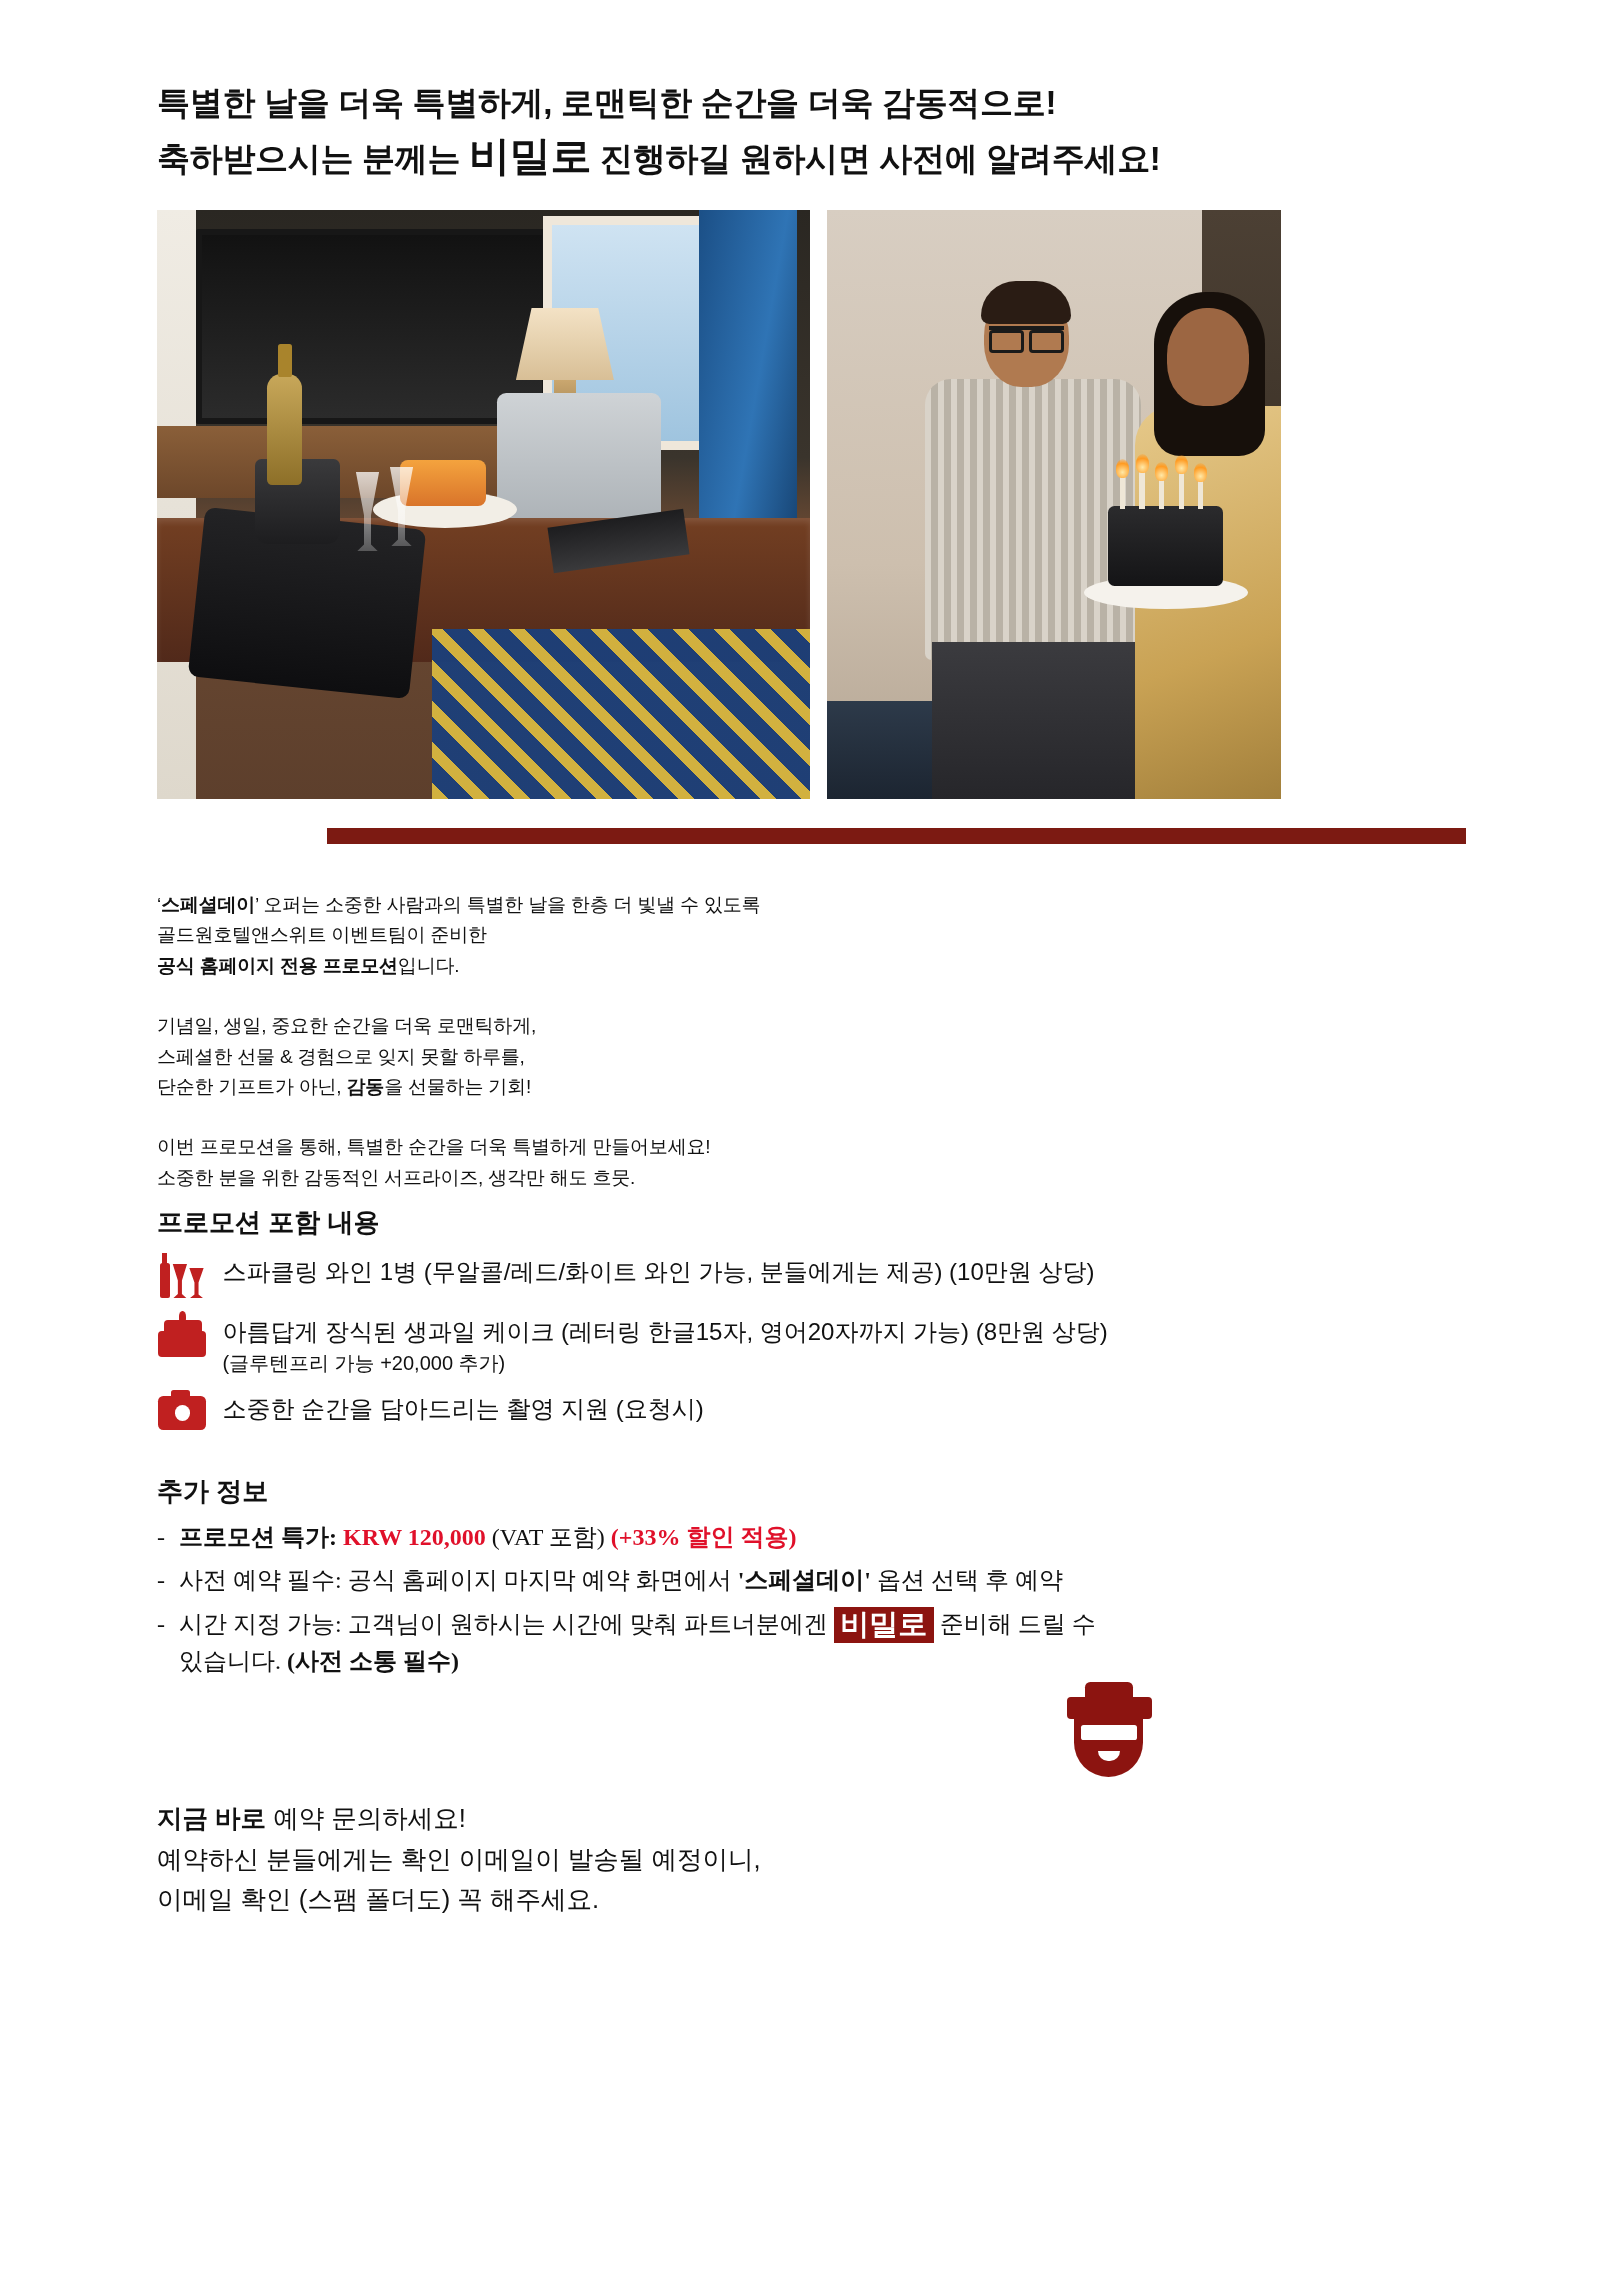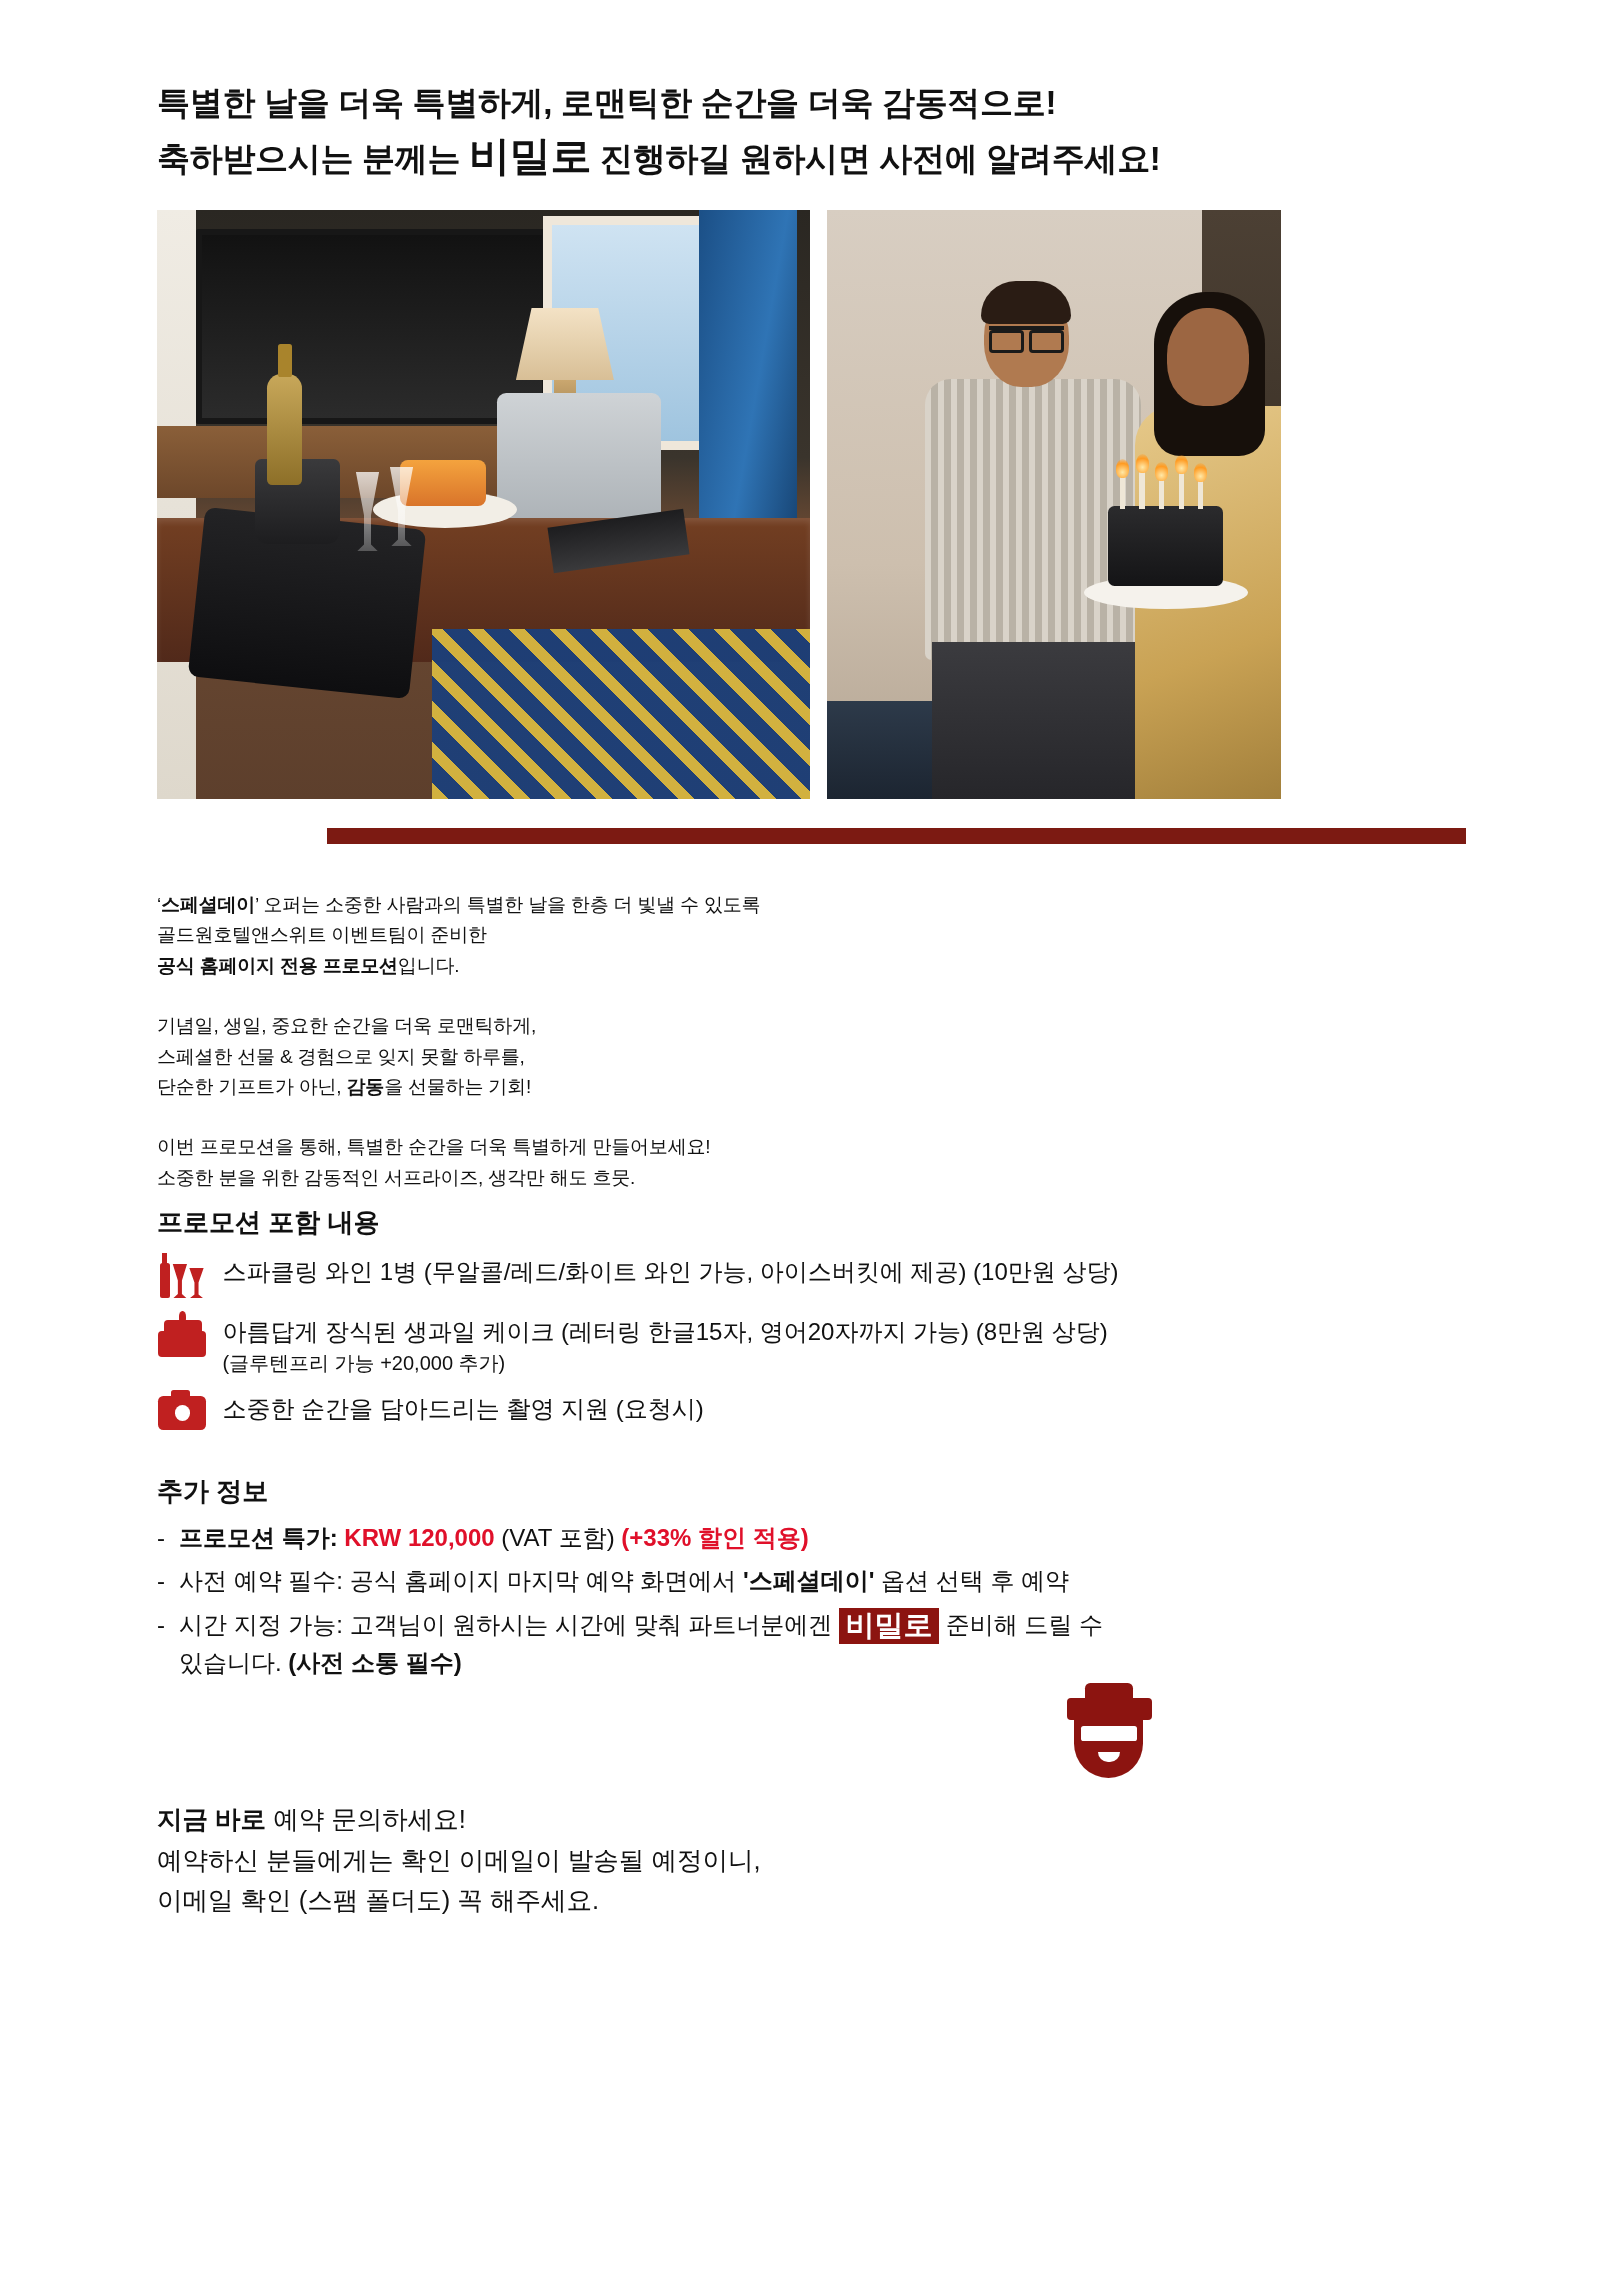--- a/index.html
+++ b/index.html
@@ -312,20 +312,21 @@
     background: #c02020; border-radius: 2.6px 2.6px 0 0;
   }
 
   
   .extra { margin-top: 37px; }
   .extra-line {
     font-size: 24px;
     line-height: 1.55;
     margin-bottom: 6.5px;
     display: block;
+    font-family: Liberation Serif, serif;
   }
   .dash { display: inline-block; width: 22px; }
   .price { color: #e0102a; font-weight: bold; }
   .discount { color: #e0102a; font-weight: bold; }
   .secret-box {
     display: inline-block;
     background: #8c1410;
     color: #ffffff;
     font-weight: bold;
     padding: 1.3px 6.5px;
@@ -453,21 +454,21 @@
 
   <div>
     <div class="section-title">프로모션 포함 내용</div>
 
     <div class="incl-row">
       <div class="ico wine">
         <div class="bot"></div>
           <div class="g1"></div>
           <div class="g2"></div>
       </div>
-      <div class="incl-text">스파클링 와인 1병 (무알콜/레드/화이트 와인 가능, 아이스버킷에 제공) (10만원 상당)</div>
+      <div class="incl-text">스파클링 와인 1병 (무알콜/레드/화이트 와인 가능, 분들에게는 제공) (10만원 상당)</div>
     </div>
 
     <div class="incl-row">
       <div class="ico cake">
         <div class="flame"></div>
           <div class="mid"></div>
           <div class="base"></div>
       </div>
       <div class="incl-text">
         <span>아름답게 장식된 생과일 케이크 (레터링 한글15자, 영어20자까지 가능) (8만원 상당)</span>

